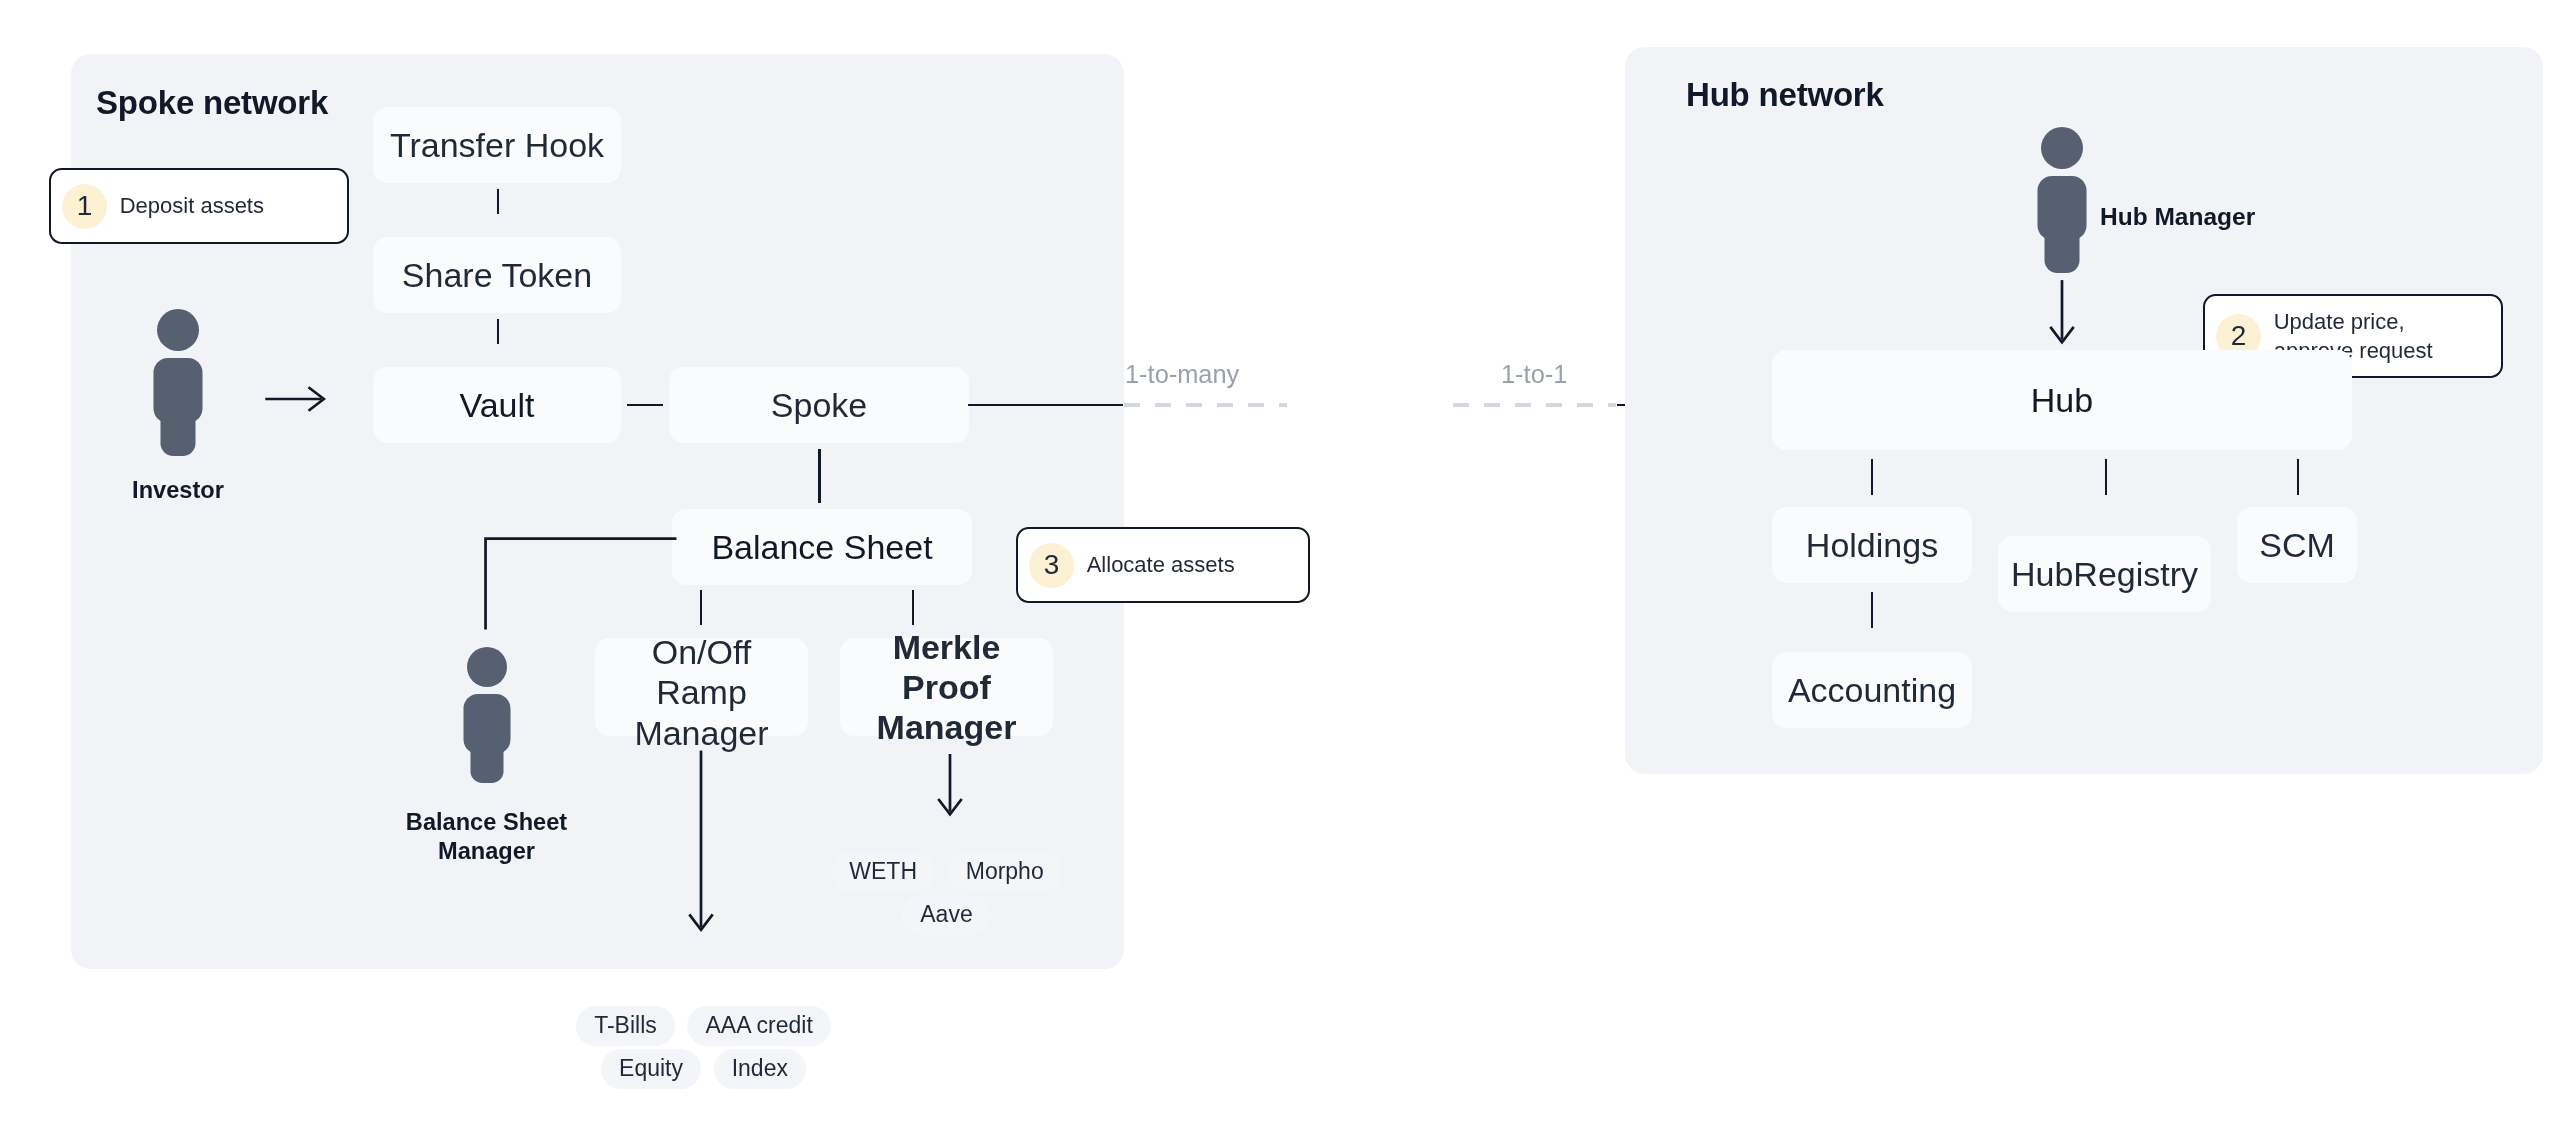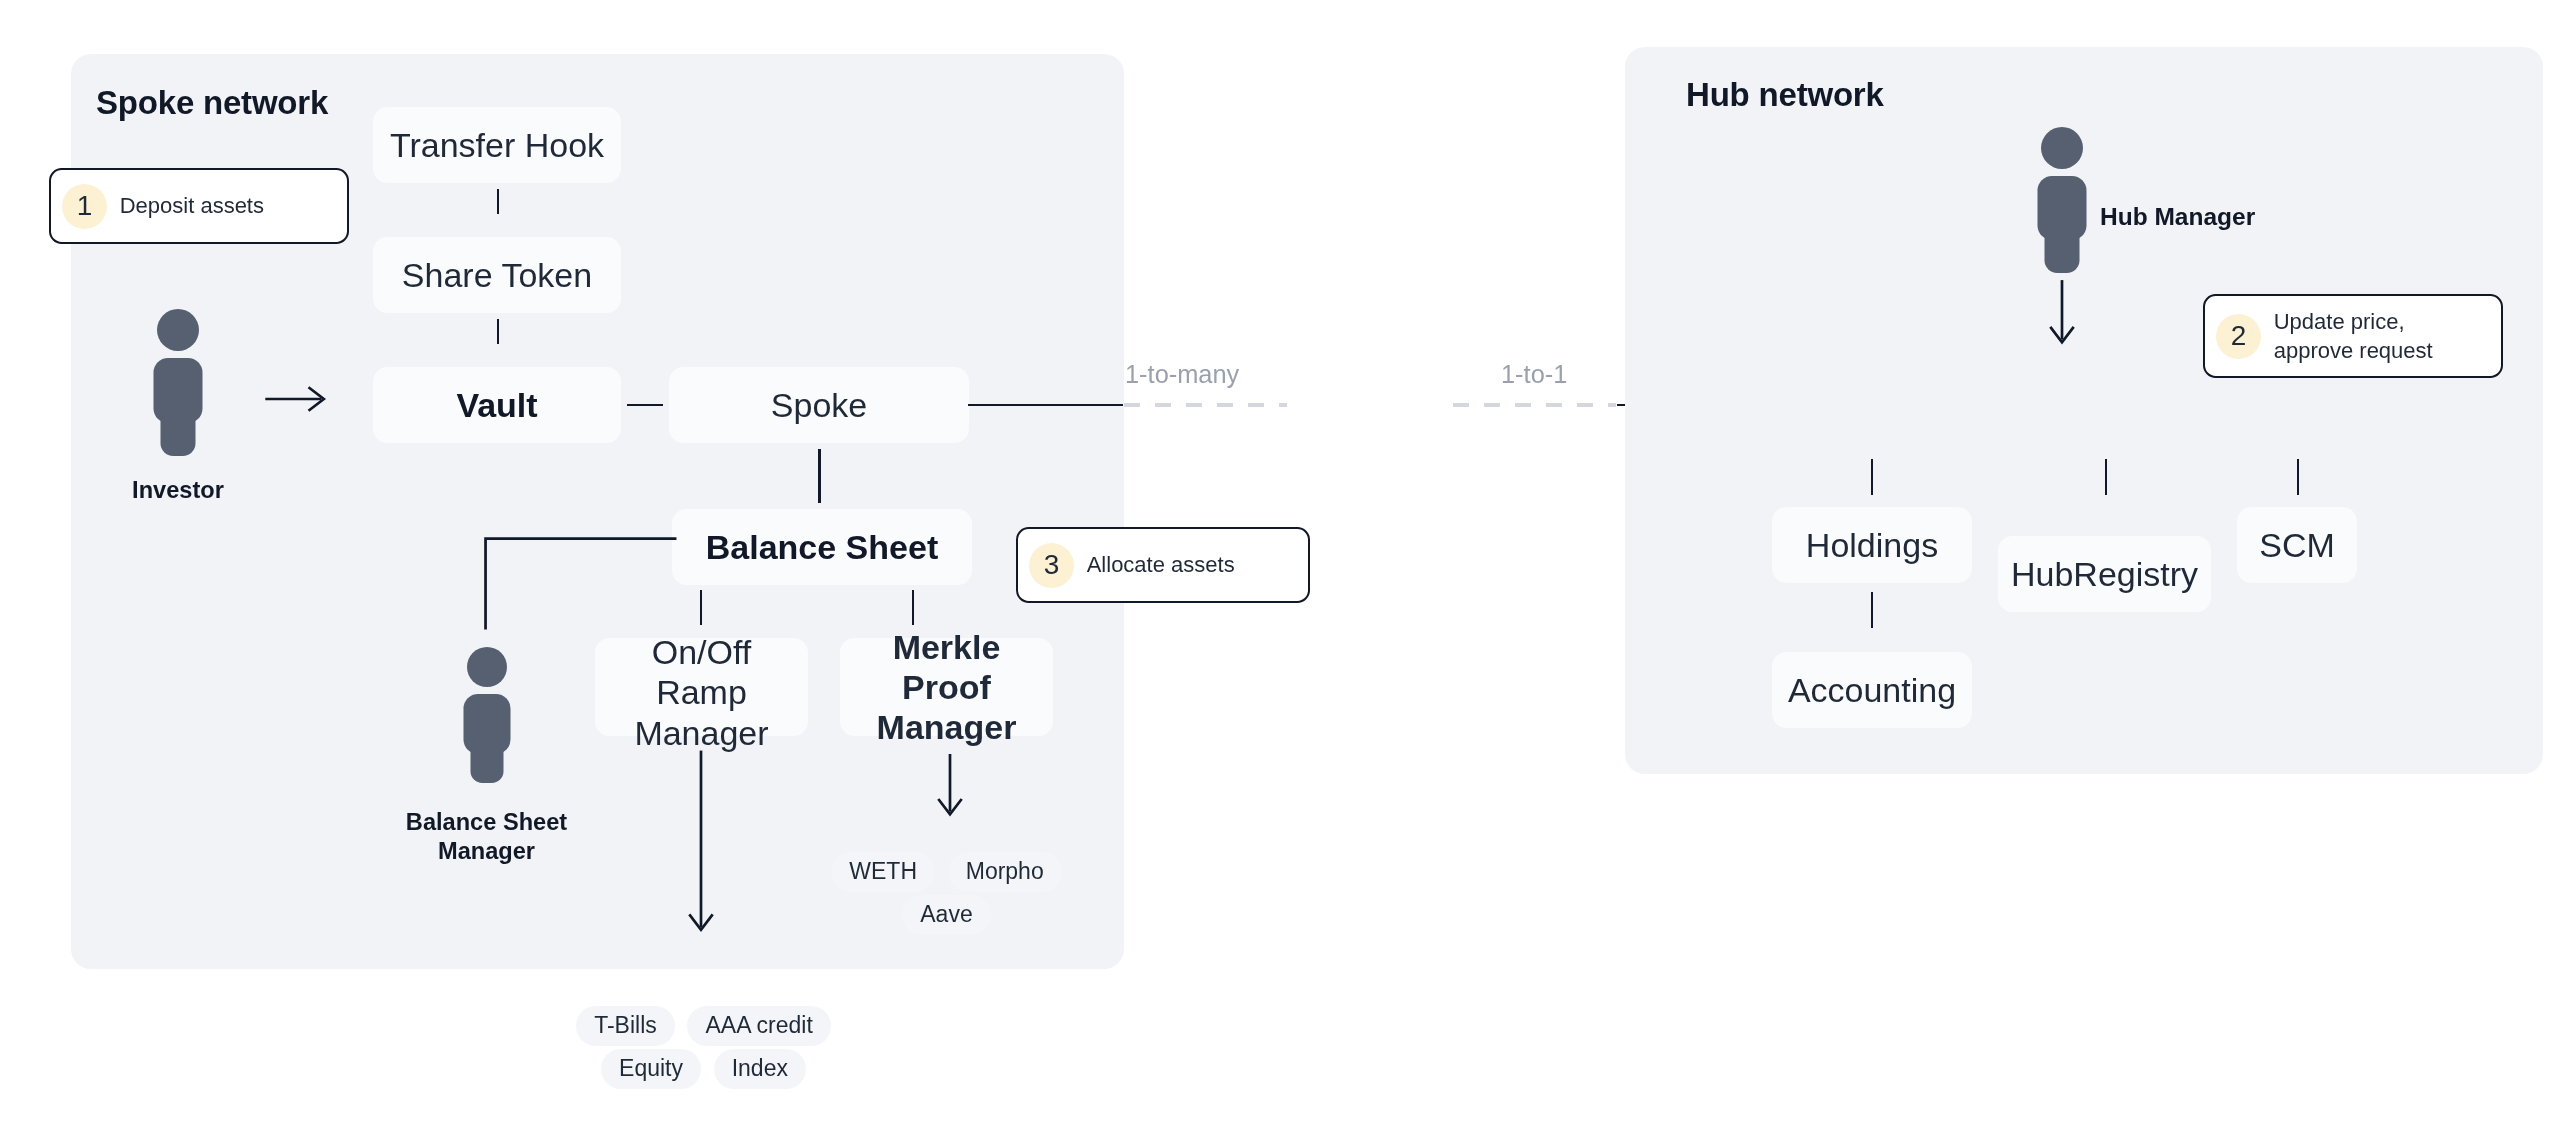--- a/index.html
+++ b/index.html
@@ -19,21 +19,21 @@
     letter-spacing:-0.2px;white-space:nowrap;
   }
 
   
   .node{
     position:absolute;background:#fafbfd;border-radius:14.5px;
     display:flex;align-items:center;justify-content:center;
     text-align:center;font-size:34px;color:#1f2937;
     line-height:1.18;padding:0 9px;box-sizing:border-box;
   }
-  .node.bold{font-weight:700;color:#111827;text-align:center;}
+  .node.bold{font-weight:400;color:#111827;text-align:center;}
 
   
   .vline{position:absolute;background:#111827;width:1.8px;}
   .hline{position:absolute;background:#111827;height:1.8px;}
   .dashline{
     position:absolute;height:3.6px;
     background-image:linear-gradient(to right,#d4d7de 0 16.3px,transparent 16.3px 31px);
     background-size:31px 3.6px;background-repeat:repeat-x;
   }
   .reledge{
@@ -210,20 +210,21 @@
     <line x1="20" y1="2" x2="20" y2="68" stroke="#111827" stroke-width="3"></line>
     <polyline points="7,54 20,71 33,54" fill="none" stroke="#111827" stroke-width="3"></polyline>
   </svg>
 
   <div class="callout" style="left:2203px;top:294px;width:300px;height:84px;">
     <div class="badge">2</div>
     <div class="ctext">Update price,
 approve request</div>
   </div>
 
+  <div class="node bold" style="left:1772px;top:350px;width:580px;height:100px;">Hub</div>
 
   <div class="vline" style="left:1871px;top:459px;height:36px;"></div>
   <div class="vline" style="left:2105px;top:459px;height:36px;"></div>
   <div class="vline" style="left:2297px;top:459px;height:36px;"></div>
 
   <div class="node" style="left:1772px;top:507px;width:200px;height:76px;">Holdings</div>
 
   <div class="node" style="left:1998px;top:536px;width:213px;height:76px;">HubRegistry</div>
 
   <div class="node" style="left:2237px;top:507px;width:120px;height:76px;">SCM</div>

